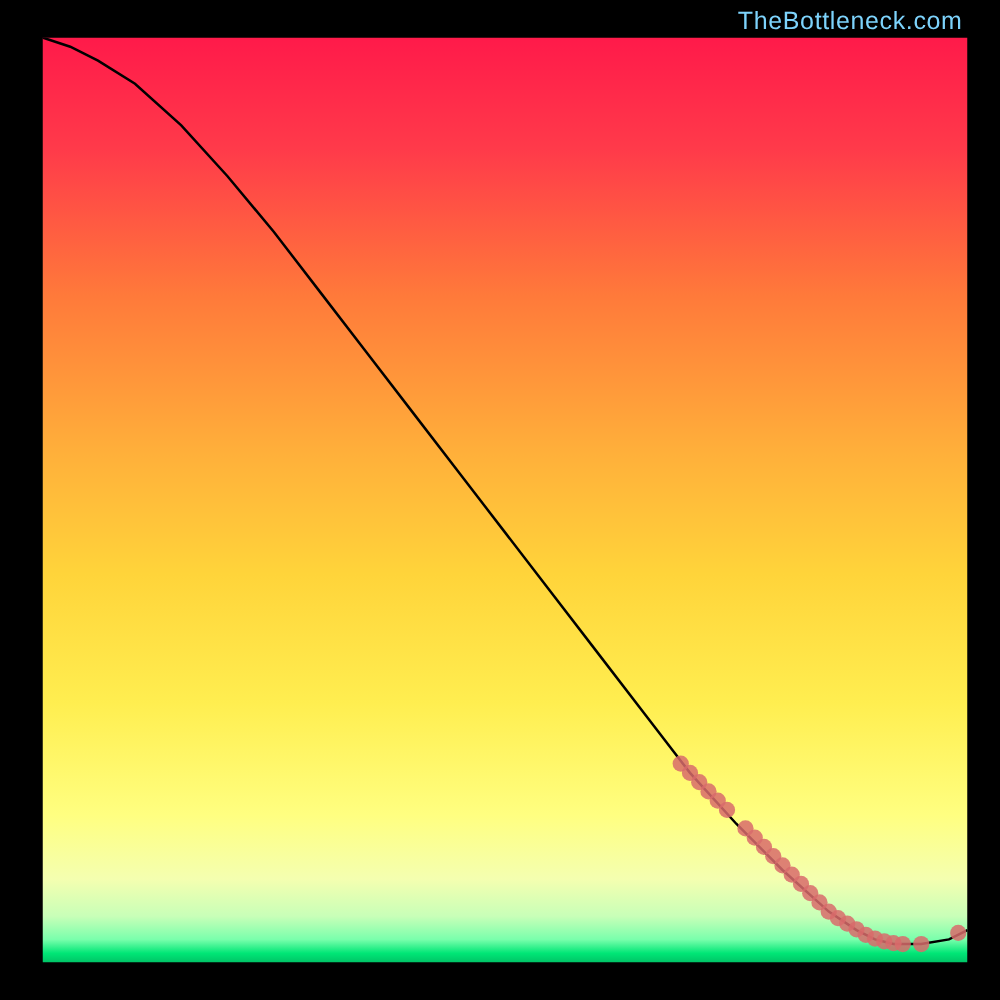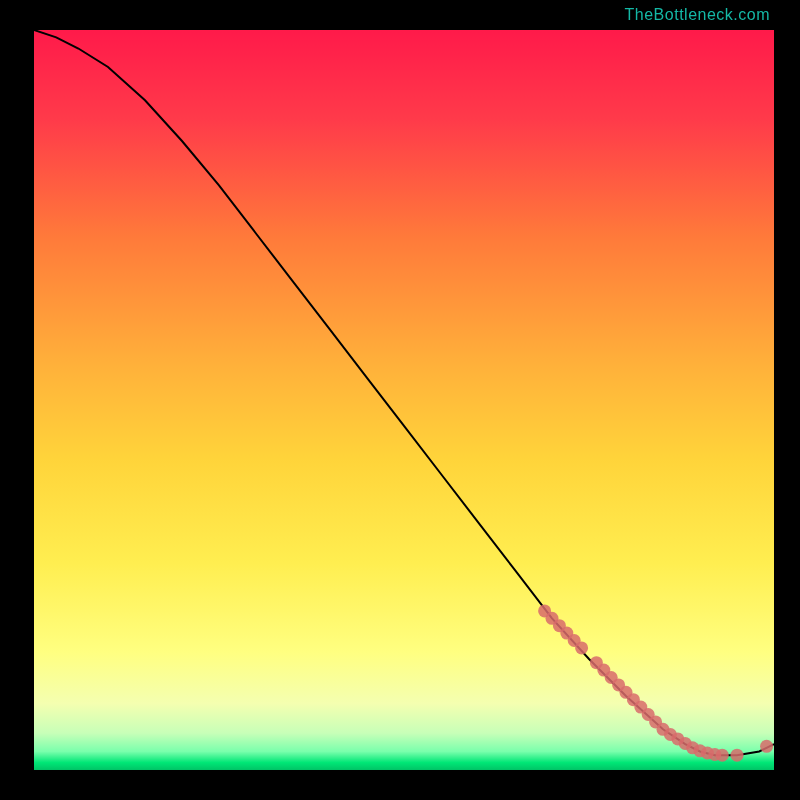--- a/index.html
+++ b/index.html
@@ -14,22 +14,22 @@
   .container {
     width: 800px;
     height: 800px;
     position: relative;
     background: #000;
   }
   .watermark {
     position: absolute;
     top: 6px;
     right: 30px;
-    color: #14b8a6;
-    font-size: 16px;
+    color: #7dd3fc;
+    font-size: 20px;
     font-weight: 500;
     z-index: 10;
     letter-spacing: 0.5px;
   }
   .plot-area {
     position: absolute;
     left: 34px;
     top: 30px;
     width: 740px;
     height: 740px;

